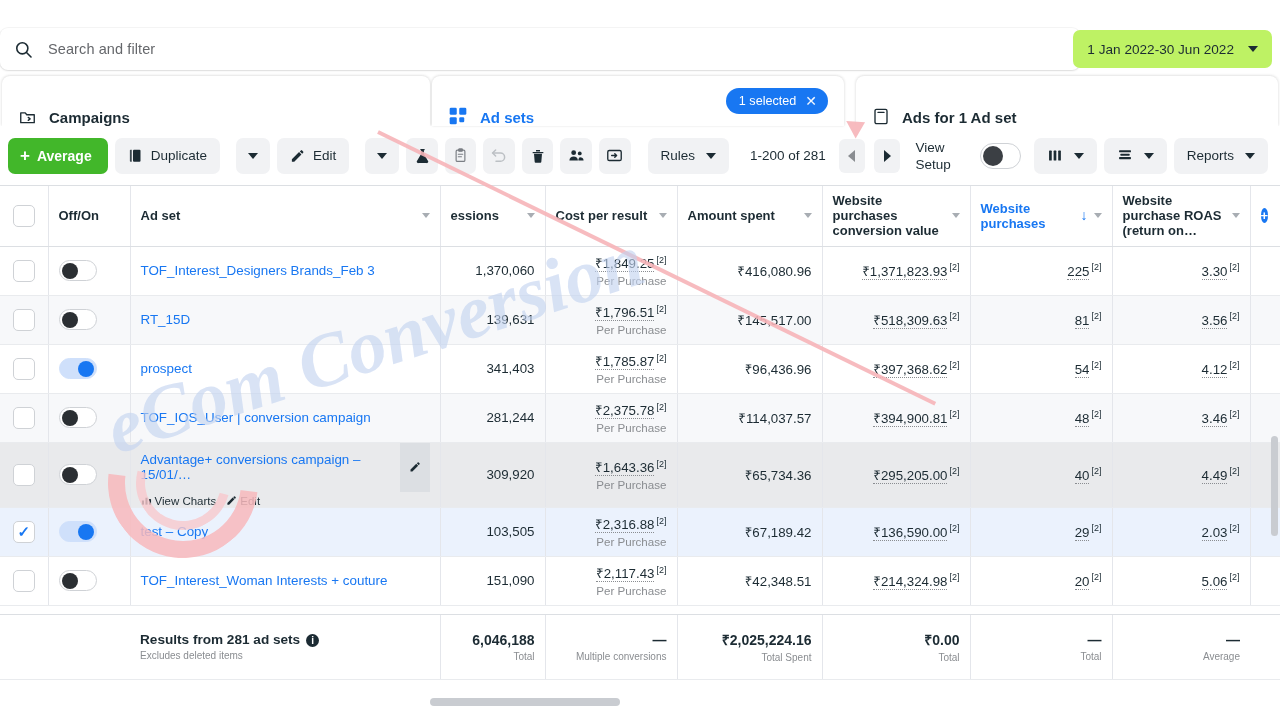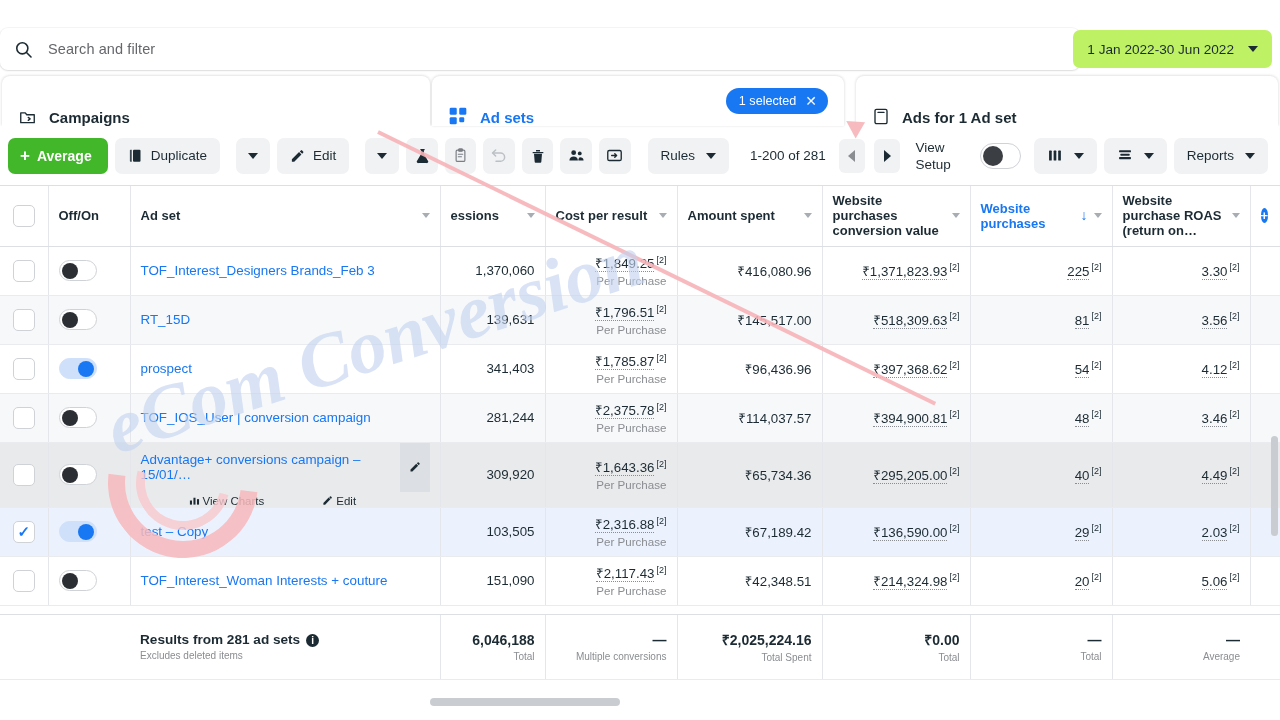--- a/index.html
+++ b/index.html
@@ -123,21 +123,21 @@
          display:flex;align-items:center;justify-content:center;cursor:pointer; margin:0 auto;}
   .cbx.checked { border-color:#cfd2d6; }
   .cbx .chk { color:#1877f2; font-size:15px; font-weight:bold; line-height:1; }
   .sw { width:38px;height:21px;border-radius:11px;background:#fff;border:1px solid #cfd2d6;
         display:flex;align-items:center;padding:2px;cursor:pointer; }
   .sw .knob { width:16px;height:16px;border-radius:50%;background:#2b2f33; }
   .sw.on { background:#cfe0fb; border-color:#cfe0fb; justify-content:flex-end; }
   .sw.on .knob { background:#1877f2; }
 
   .rowactions { display:flex; align-items:center; gap:10px; margin-top:3px; }
-  .rowaction { display:flex; align-items:flex-start; gap:3px; font-size:11.5px; color:#1c2b33; cursor:pointer;padding-left:48px; }
+  .rowaction { display:flex; align-items:flex-start; gap:3px; font-size:11.5px; color:#1c2b33; cursor:pointer; }
   .editbg { background:#dcdfe3; width:32px; height:49px; display:flex; align-items:center; justify-content:center; }
 
   
   .plus-col { width:30px; }
   .plus-circ { width:16px;height:16px;border-radius:50%;background:#1877f2;color:#fff;
                font-size:13px;line-height:14px;text-align:center;cursor:pointer;margin:0 auto;font-weight:bold;}
 
   
   .vscroll { position:absolute; right:2px; top:250px; width:7px; height:100px; background:#c9ccd1; border-radius:4px; }
   .hscroll { position:absolute; left:430px; bottom:14px; width:190px; height:8px; background:#c9ccd1; border-radius:4px; }

